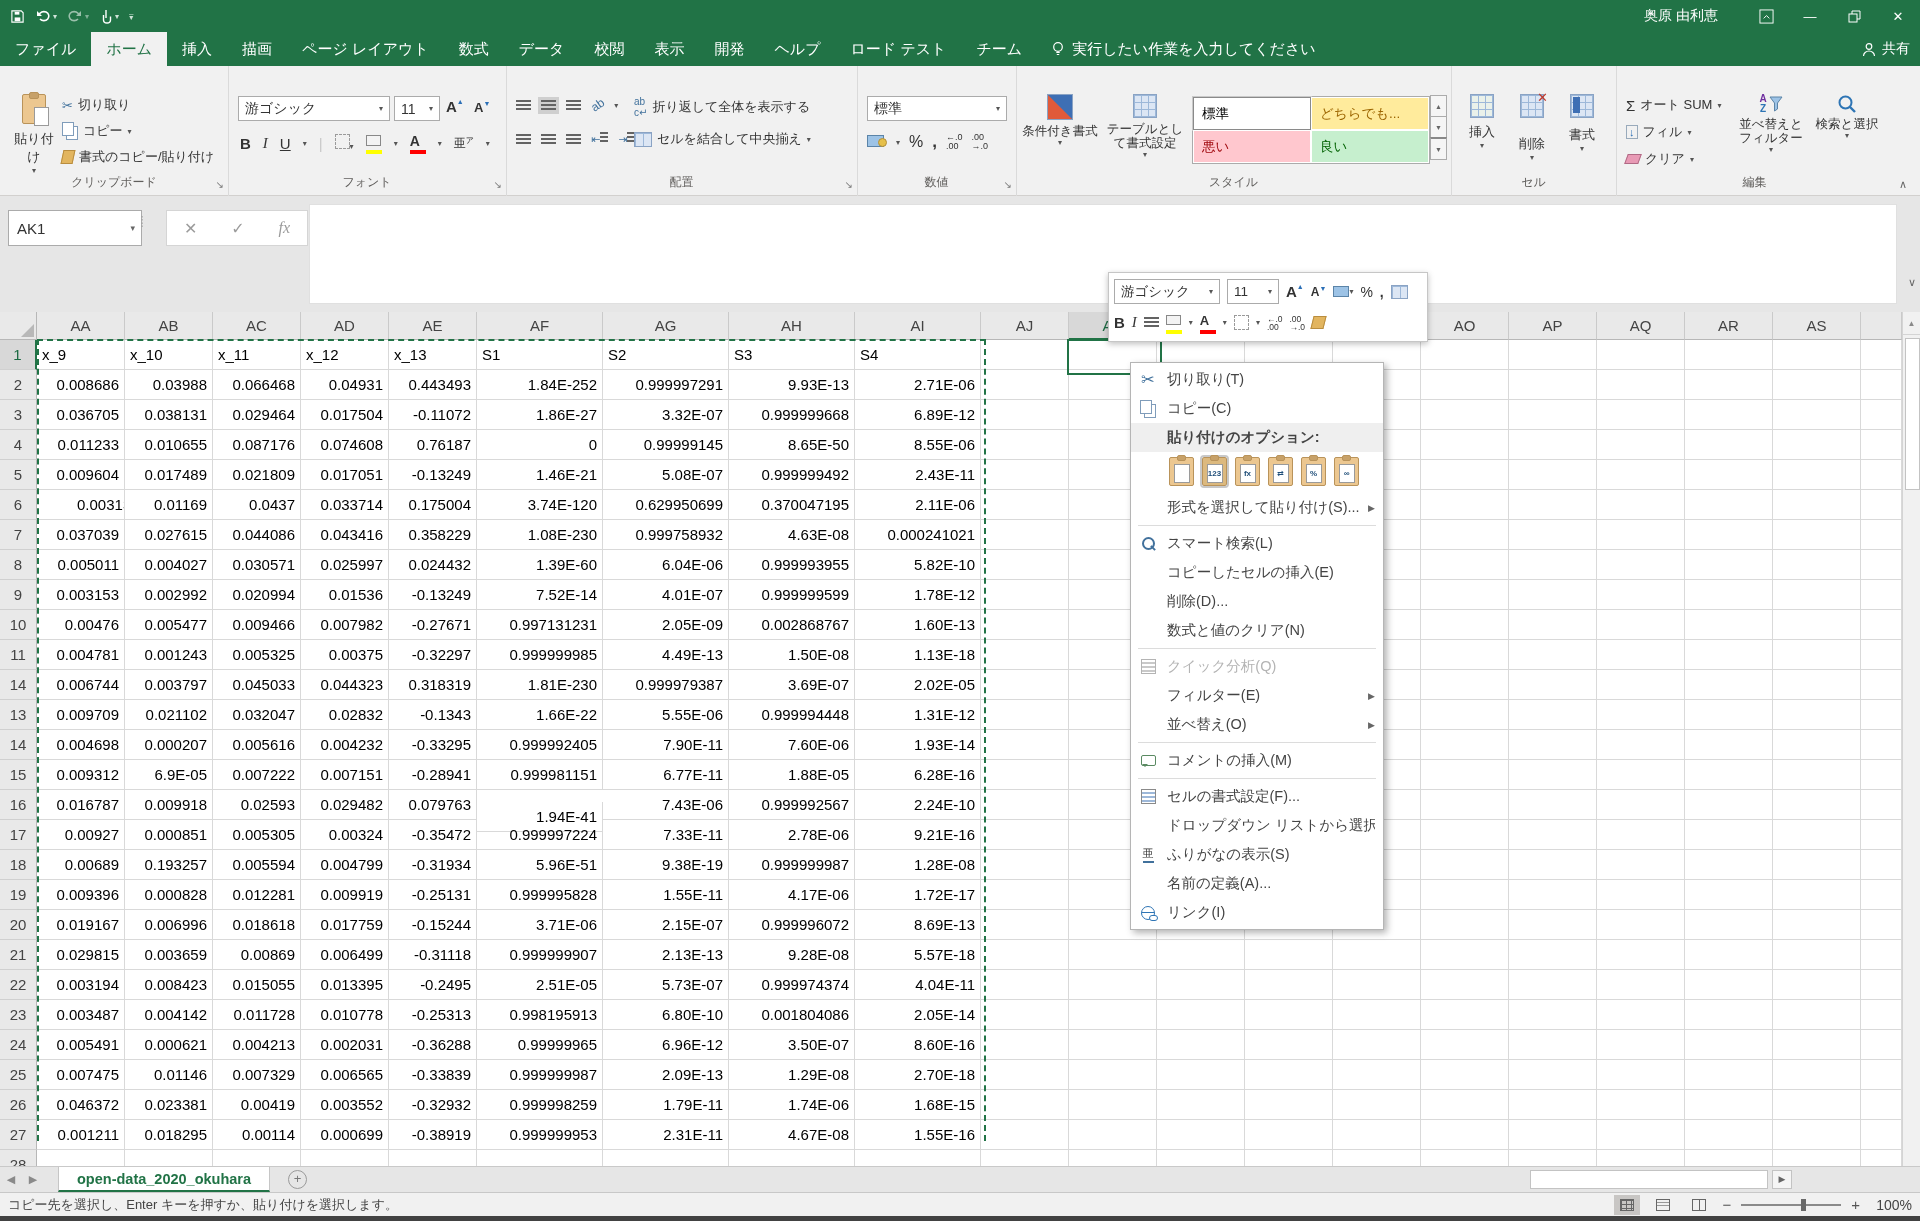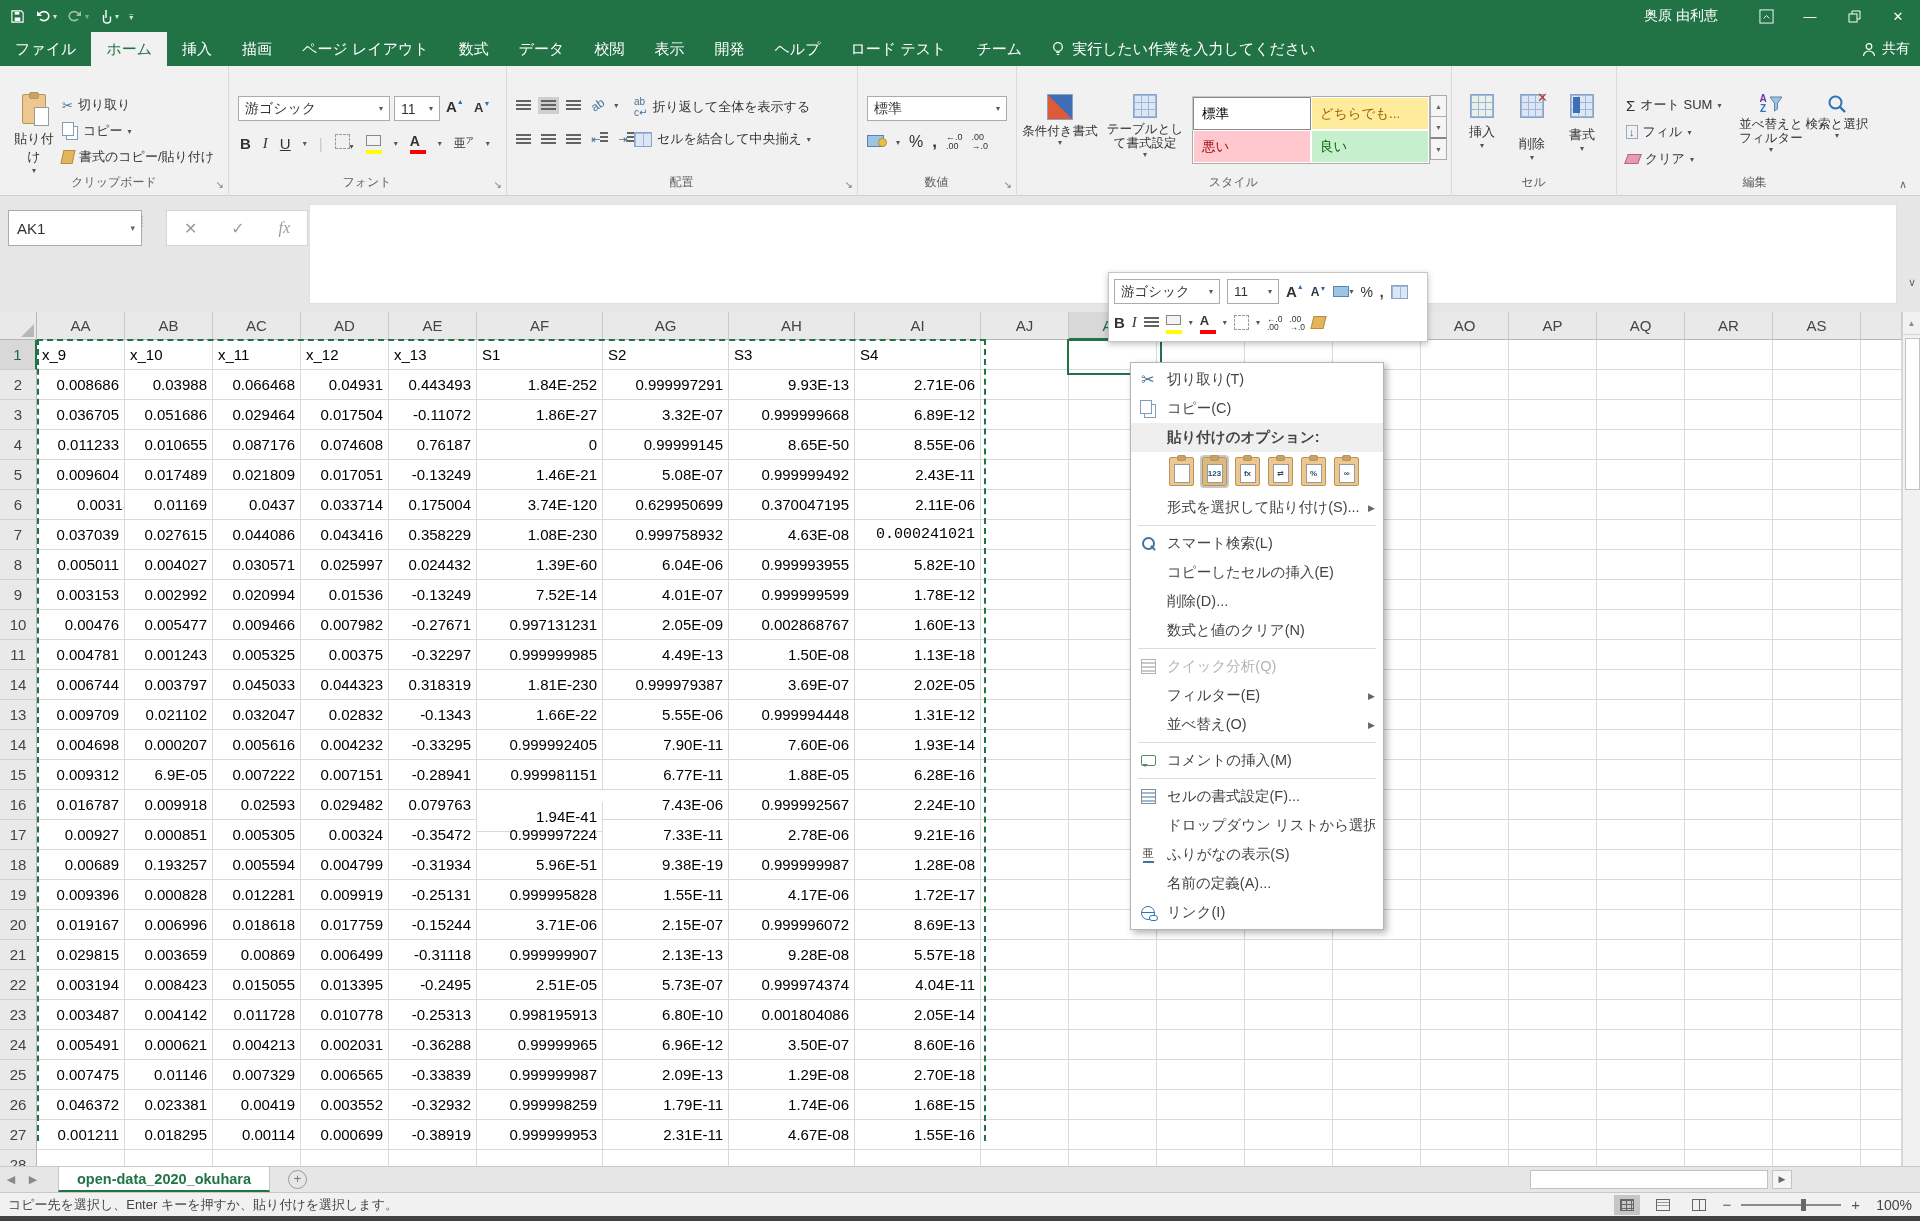--- a/index.html
+++ b/index.html
@@ -387,21 +387,21 @@
       <div class="bigbtn" style="left:118px;top:28px;width:74px;font-size:12.5px;">
         <span style="display:flex;align-items:center;gap:2px;">
           <span style="font-size:10px;font-weight:bold;line-height:10px;"><span style="color:#7030a0;">A</span><br><span style="color:#2e75b5;">Z</span></span>
           <svg width="14" height="16" viewBox="0 0 14 16">
               <path d="M1 1h12L8.5 7v6l-3 2V7z" fill="#9dc3e6" stroke="#5b84a8"></path>
             </svg>
         </span>
         <span style="margin-top:3px;white-space:normal;line-height:14px;">並べ替えとフィルター</span>
         <span class="dd8">▾</span>
       </div>
-      <div class="bigbtn" style="left:186px;top:28px;width:70px;font-size:12.5px;">
+      <div class="bigbtn" style="left:196px;top:28px;width:70px;font-size:12.5px;">
         <svg width="20" height="20" viewBox="0 0 20 20">
             <circle cx="8.5" cy="8.5" r="6" fill="none" stroke="#2e75b5" stroke-width="2"></circle>
             <path d="M13 13l5 5" stroke="#2e75b5" stroke-width="2.4"></path>
           </svg>
         <span style="margin-top:3px;white-space:normal;line-height:14px;">検索と選択</span>
         <span class="dd8">▾</span>
       </div>
       <div class="glabel">編集</div>
     </div>
     <span class="abs" style="left:1899px;top:112px;color:#666;font-size:11px;">∧</span>
@@ -491,21 +491,21 @@
           <div class="cell num" style="width: 88px;"></div>
           <div class="cell num" style="width: 88px;"></div>
           <div class="cell num" style="width: 88px;"></div>
           <div class="cell num" style="width: 88px;"></div>
           <div class="cell num" style="width: 88px;"></div>
           <div class="cell num" style="width: 41px;"></div>
         </div>
         <div class="grow">
           <div class="gut">3</div>
           <div class="cell num" style="width: 88px;">0.036705</div>
-          <div class="cell num" style="width: 88px;">0.051686</div>
+          <div class="cell num" style="width: 88px;">0.038131</div>
           <div class="cell num" style="width: 88px;">0.029464</div>
           <div class="cell num" style="width: 88px;">0.017504</div>
           <div class="cell num" style="width: 88px;">-0.11072</div>
           <div class="cell num" style="width: 126px;">1.86E-27</div>
           <div class="cell num" style="width: 126px;">3.32E-07</div>
           <div class="cell num" style="width: 126px;">0.999999668</div>
           <div class="cell num" style="width: 126px;">6.89E-12</div>
           <div class="cell num" style="width: 88px;"></div>
           <div class="cell num" style="width: 88px;"></div>
           <div class="cell num" style="width: 88px;"></div>
@@ -590,21 +590,21 @@
         <div class="grow">
           <div class="gut">7</div>
           <div class="cell num" style="width: 88px;">0.037039</div>
           <div class="cell num" style="width: 88px;">0.027615</div>
           <div class="cell num" style="width: 88px;">0.044086</div>
           <div class="cell num" style="width: 88px;">0.043416</div>
           <div class="cell num" style="width: 88px;">0.358229</div>
           <div class="cell num" style="width: 126px;">1.08E-230</div>
           <div class="cell num" style="width: 126px;">0.999758932</div>
           <div class="cell num" style="width: 126px;">4.63E-08</div>
-          <div class="cell num" style="width: 126px; font-family: Liberation Mono, monospace;">0.000241021</div>
+          <div class="cell num" style="width: 126px;">0.000241021</div>
           <div class="cell num" style="width: 88px;"></div>
           <div class="cell num" style="width: 88px;"></div>
           <div class="cell num" style="width: 88px;"></div>
           <div class="cell num" style="width: 88px;"></div>
           <div class="cell num" style="width: 88px;"></div>
           <div class="cell num" style="width: 88px;"></div>
           <div class="cell num" style="width: 88px;"></div>
           <div class="cell num" style="width: 88px;"></div>
           <div class="cell num" style="width: 88px;"></div>
           <div class="cell num" style="width: 88px;"></div>

